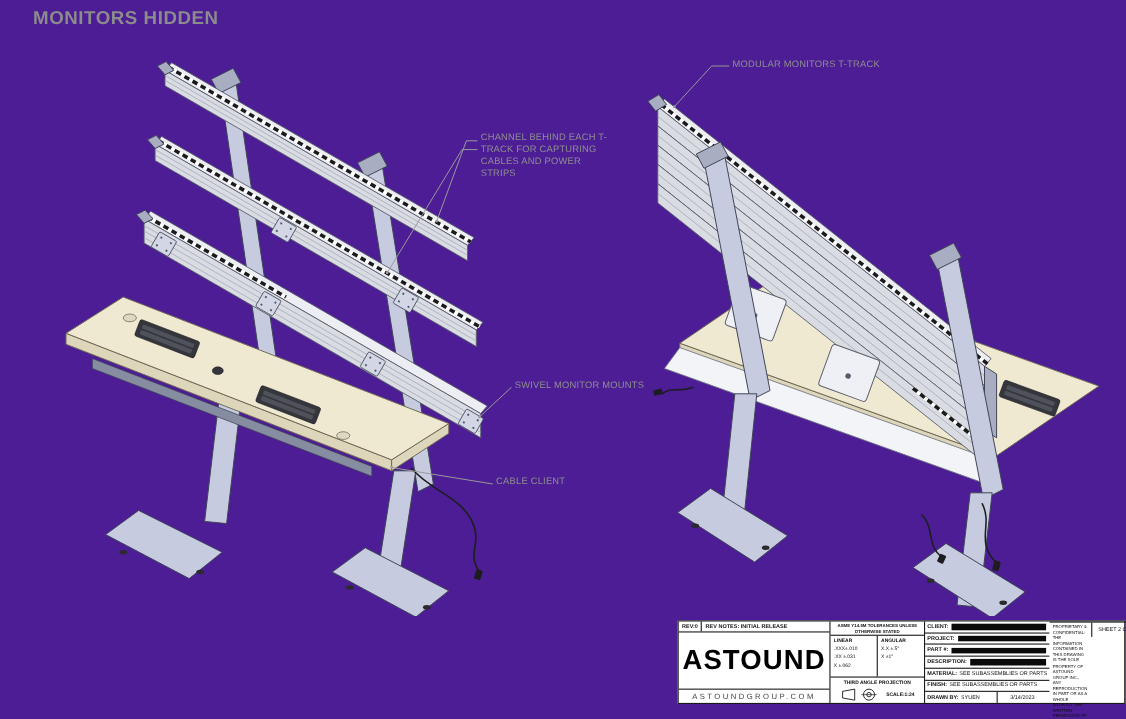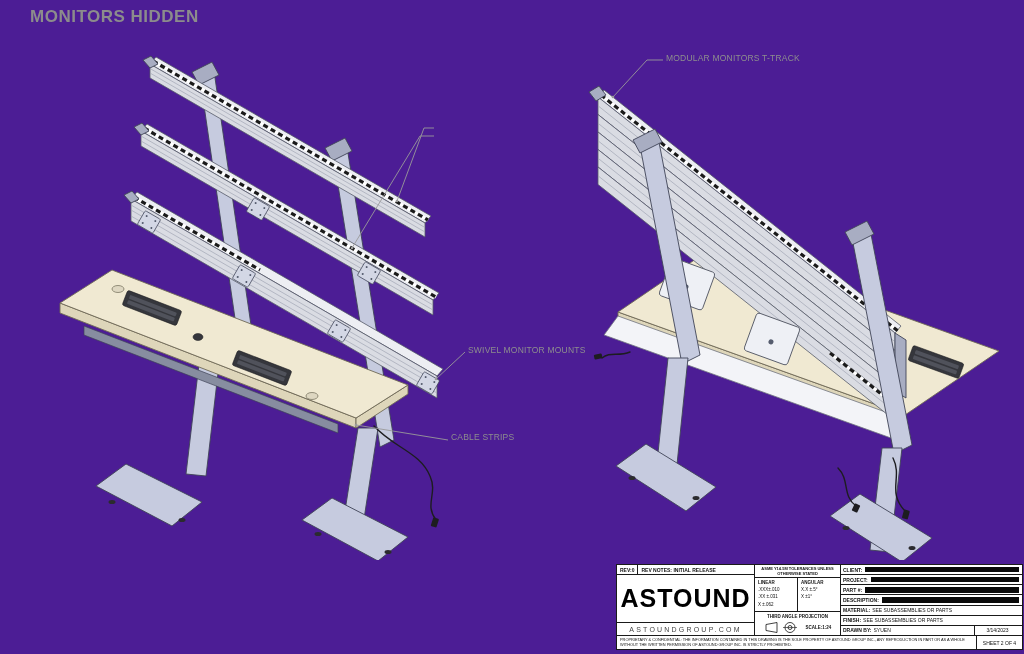--- a/index.html
+++ b/index.html
@@ -29,21 +29,21 @@
   .band{fill:#f3f4f8;stroke:#70747f;stroke-width:.8}
   .tray{fill:#eef0f5;stroke:#5a5e6a;stroke-width:.9}
   .foot{fill:#c6cbdf;stroke:#3f4457;stroke-width:.9}
   .pad{fill:#2b2b2e}
   .cable{fill:none;stroke:#1d1d20;stroke-width:1.4;stroke-linecap:round}
   .plug{fill:#1d1d20}
   .leader{fill:none;stroke:#9a9a9a;stroke-width:.9}
   .ldot{fill:#9a9a9a}
 
   
-  .tb{position:absolute;left:616px;top:564px;width:407px;height:86px;border:1.6px solid #1a1a1a;display:flex;flex-direction:column;background:#fff;color:#111}
+  .tb{position:absolute;left:616px;top:564px;width:407px;height:76px;border:1.6px solid #1a1a1a;display:flex;flex-direction:row;background:#fff;color:#111}
   .tb-main{display:flex;flex:1;min-height:0}
   .tb-left{width:138px;display:flex;flex-direction:column;border-right:1px solid #1a1a1a}
   .tb-rev{display:flex;border-bottom:1px solid #1a1a1a;font-size:5px;height:10px;align-items:center}
   .tb-rev-num{padding:0 3px;border-right:1px solid #1a1a1a;font-weight:bold;height:100%;display:flex;align-items:center;white-space:nowrap}
   .tb-rev-notes{padding:0 3px;font-weight:bold;white-space:nowrap;overflow:hidden}
   .tb-logo{flex:1;display:flex;align-items:center;justify-content:center;font-size:25px;font-weight:bold;letter-spacing:1px;color:#000}
   .tb-site{border-top:1px solid #1a1a1a;text-align:center;font-size:7px;letter-spacing:2.2px;color:#444;padding:3px 0 2px 0}
   .tb-mid{width:86px;border-right:1px solid #1a1a1a;display:flex;flex-direction:column;font-size:4.5px}
   .tb-tol-head{font-weight:bold;font-size:4px;text-align:center;border-bottom:1px solid #1a1a1a;padding:1px 2px;line-height:1.25}
   .tb-tol-cols{display:flex;border-bottom:1px solid #1a1a1a;flex:1}
@@ -284,23 +284,24 @@
         <circle class="ldot" cx="352" cy="248" r="1.3"></circle>
       <polyline class="leader" points="663,60 647,60 613,97"></polyline>
         <circle class="ldot" cx="613" cy="97" r="1.3"></circle>
       <polyline class="leader" points="465,352 436,379"></polyline>
         <circle class="ldot" cx="436" cy="379" r="1.3"></circle>
       <polyline class="leader" points="448,440 356,425"></polyline>
         <circle class="ldot" cx="356" cy="425" r="1.3"></circle>
     </g>
   </svg>
 
+  <div class="callout" style="left:437px;top:119px;width:122px">CHANNEL BEHIND EACH T-TRACK FOR CAPTURING CABLES AND POWER STRIPS</div>
   <div class="callout" style="left:666px;top:53px;width:170px;white-space:nowrap">MODULAR MONITORS T-TRACK</div>
   <div class="callout" style="left:468px;top:345px;width:160px;white-space:nowrap">SWIVEL MONITOR MOUNTS</div>
-  <div class="callout" style="left:451px;top:432px;width:100px;white-space:nowrap">CABLE STRIPS</div>
+  <div class="callout" style="left:451px;top:432px;width:100px;white-space:nowrap">CABLE CLIENT</div>
 
   <div class="tb">
     <div class="tb-main">
 
       <div class="tb-left">
         <div class="tb-rev">
           <span class="tb-rev-num">REV:0</span>
           <span class="tb-rev-notes">REV NOTES: INITIAL RELEASE</span>
         </div>
         <div class="tb-logo">ASTOUND</div>

